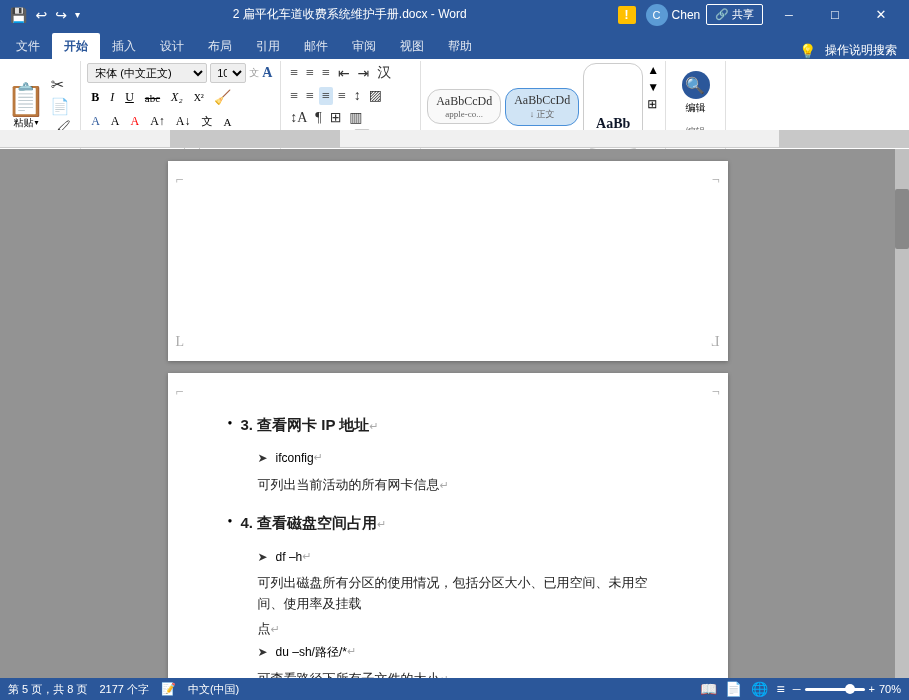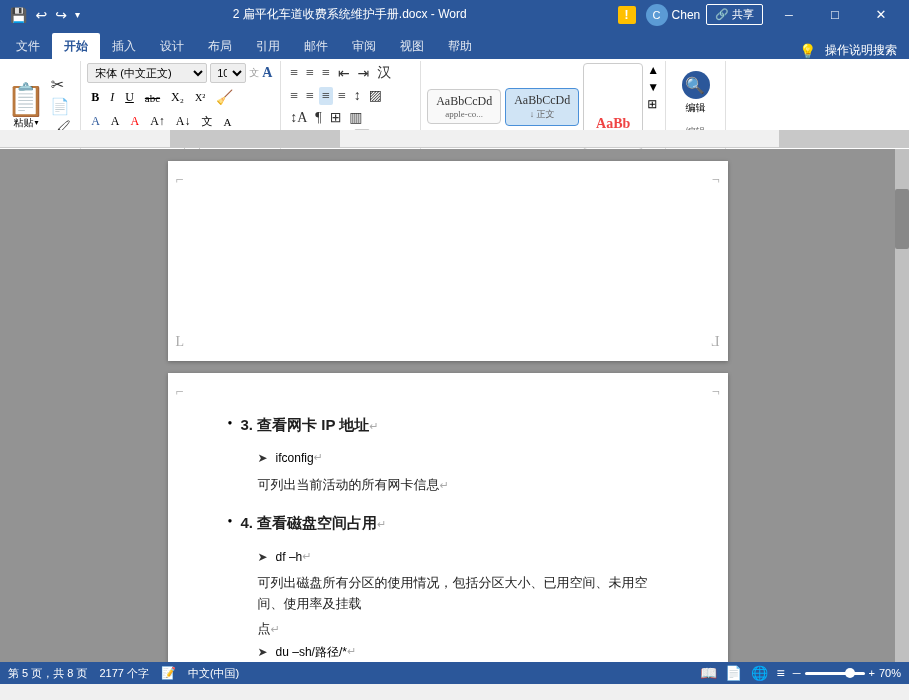--- a/index.html
+++ b/index.html
@@ -115,36 +115,36 @@
     
     .para-group { min-width: 140px; }
     .para-row { display: flex; align-items: center; gap: 2px; }
     .para-btn { font-size: 14px; padding: 1px 3px; cursor: pointer; color: #333; }
 
     
     .styles-group { min-width: 220px; }
     .style-boxes { display: flex; align-items: center; gap: 4px; }
     .style-box {
       border: 1px solid #ccc;
-      border-radius: 4px;
+      border-radius: 13px;
       padding: 4px 8px;
       font-size: 11px;
       cursor: pointer;
       text-align: center;
       min-width: 60px;
     }
     .style-box.heading { font-weight: bold; color: #2b579a; font-size: 13px; }
 
     
     .editing-group { min-width: 60px; }
 
     
     #status-bar {
       position: absolute;
-      bottom: 16px;
+      bottom: 0;
       left: 0;
       right: 0;
       height: 22px;
       background: #2b579a;
       display: flex;
       align-items: center;
       padding: 0 8px;
       color: white;
       font-size: 11px;
       font-family: 'Microsoft YaHei', Arial, sans-serif;
@@ -377,21 +377,21 @@
             <option>10</option>
           </select>
           <span style="font-size:10px;color:#999;">文</span>
           <span style="font-size:14px;color:#2b579a;font-weight:bold;cursor:pointer;">A</span>
         </div>
         <div class="font-row">
           <button class="font-btn" style="font-weight:bold;">B</button>
           <button class="font-btn" style="font-style:italic;">I</button>
           <button class="font-btn" style="text-decoration:underline;">U</button>
           <button class="font-btn" style="text-decoration:line-through;font-size:11px;">abc</button>
-          <button class="font-btn" style="font-size:12px;">X₂</button>
+          <button class="font-btn" style="font-size:12px;font-style:italic;">X₂</button>
           <button class="font-btn" style="font-size:10px;">X²</button>
           <button class="font-btn" style="font-size:14px;">🧹</button>
         </div>
         <div class="font-row">
           <button class="font-btn" style="color:#2b579a;">A</button>
           <button class="font-btn">A</button>
           <button class="font-btn" style="color:red;">A</button>
           <button class="font-btn">A↑</button>
           <button class="font-btn">A↓</button>
           <button class="font-btn" style="font-size:11px;">文</button>
@@ -444,21 +444,21 @@
           </div>
         </div>
         <div style="display:flex;flex-direction:column;gap:3px;align-items:center;justify-content:center;">
           <div class="style-box" style="font-size:10px;background:#d0e4f5;border:1px solid #4a90d9;">
             <div style="font-family:serif;font-size:12px;color:#333;">AaBbCcDd</div>
             <div style="font-size:9px;color:#666;">↓ 正文</div>
           </div>
         </div>
         <div style="display:flex;flex-direction:column;gap:3px;align-items:center;justify-content:center;">
           <div class="style-box heading" style="font-size:10px;">
-            <div style="font-size:14px;color:#ef4444;font-weight:bold;margin-top:48px;">AaBb</div>
+            <div style="font-size:14px;color:#0f172a;font-weight:bold;margin-top:48px;">AaBb</div>
             <div style="font-size:9px;color:#666;">标题 1</div>
           </div>
         </div>
         <div style="display:flex;flex-direction:column;gap:2px;">
           <div style="cursor:pointer;font-size:12px;">▲</div>
           <div style="cursor:pointer;font-size:12px;">▼</div>
           <div style="cursor:pointer;font-size:12px;">⊞</div>
         </div>
       </div>
       <div class="ribbon-group-label">

